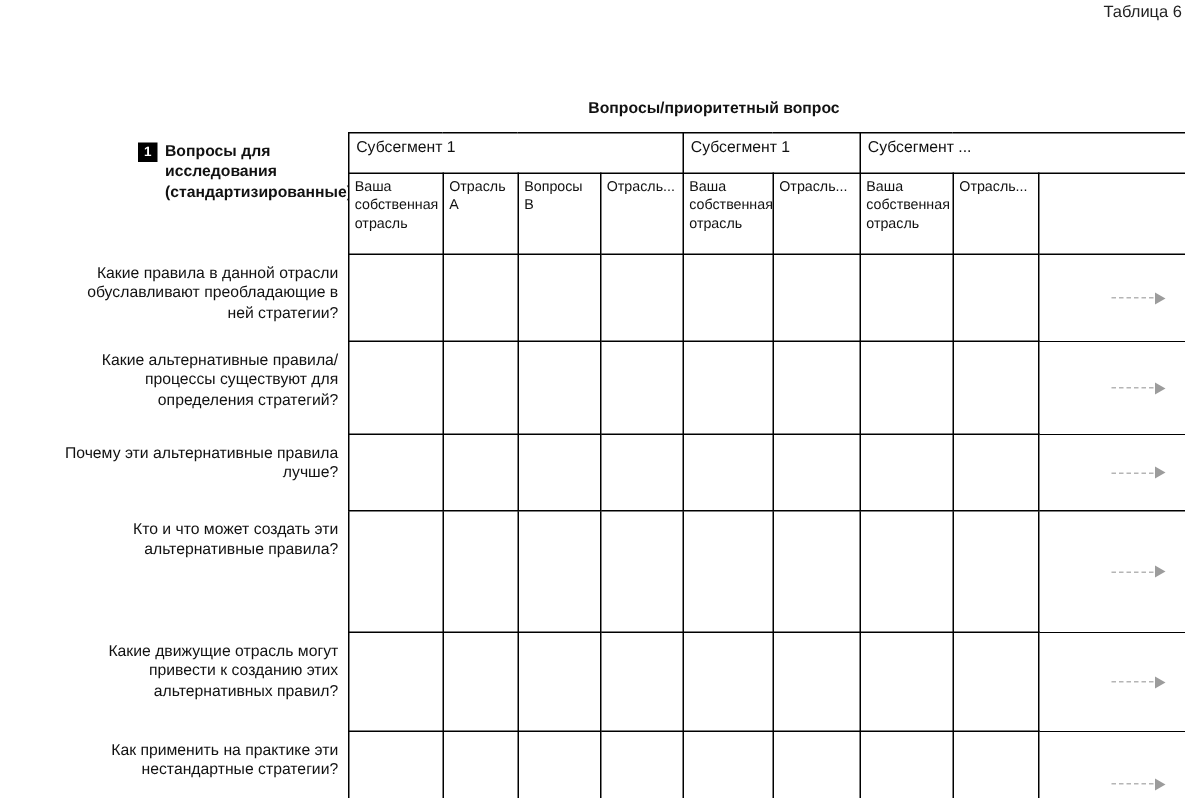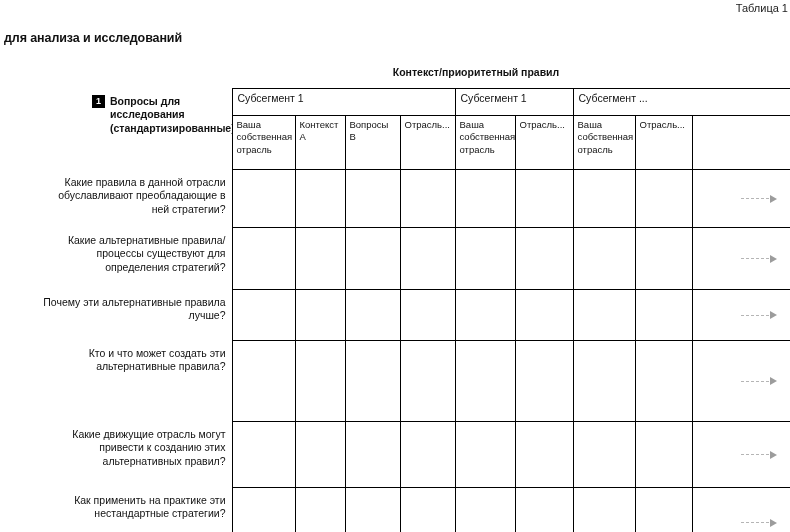--- a/index.html
+++ b/index.html
@@ -82,28 +82,27 @@
   tr.r2 { height:51px; }
   tr.r3 { height:81px; }
   tr.r4 { height:66px; }
   tr.r5 { height:70px; }
 </style>
 </head>
 <body>
 
 <div class="page">
 
-  <div class="table-caption">Таблица 1</div>
+  <div class="table-caption">Таблица 6</div>
 
   <h1 class="title">
     <br>
-    <span>для анализа и исследований</span>
   </h1>
 
-  <div class="context-header">Контекст/приоритетный правил</div>
+  <div class="context-header">Вопросы/приоритетный вопрос</div>
 
   <table class="grid">
     <colgroup>
       <col style="width:232px">
       <col style="width:63px">
       <col style="width:50px">
       <col style="width:55px">
       <col style="width:55px">
       <col style="width:60px">
       <col style="width:58px">
@@ -120,21 +119,21 @@
           <span class="corner-label">Вопросы для исследования (стандартизированные)</span>
         </div>
       </td>
       <th class="group-head" colspan="4">Субсегмент 1</th>
       <th class="group-head" colspan="2">Субсегмент 1</th>
       <th class="group-head" colspan="3">Субсегмент ...</th>
     </tr>
 
     <tr class="cr">
       <th class="col-head">Ваша собственная отрасль</th>
-      <th class="col-head">Контекст А</th>
+      <th class="col-head">Отрасль А</th>
       <th class="col-head">Вопросы В</th>
       <th class="col-head">Отрасль...</th>
       <th class="col-head">Ваша собственная отрасль</th>
       <th class="col-head">Отрасль...</th>
       <th class="col-head">Ваша собственная отрасль</th>
       <th class="col-head">Отрасль...</th>
       <th class="col-head"></th>
     </tr>
 
     <tr class="r0">

